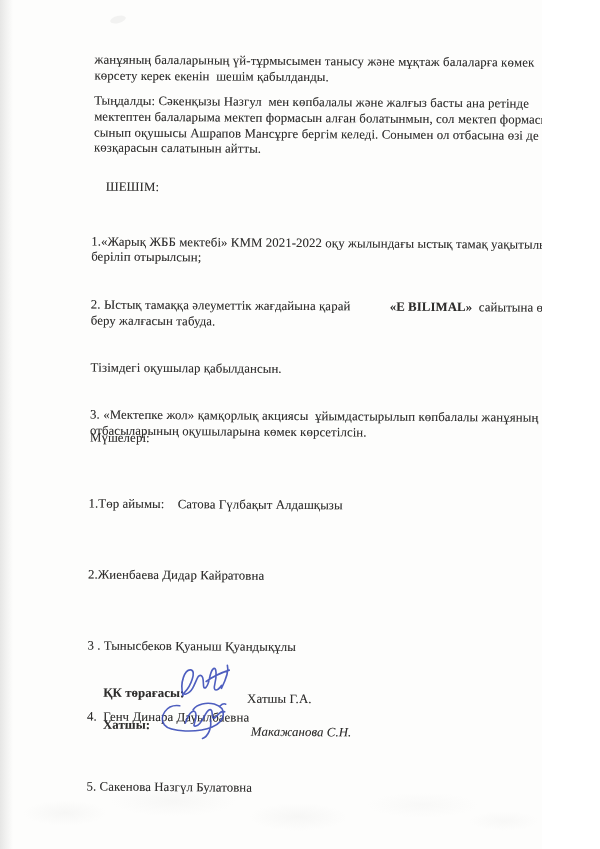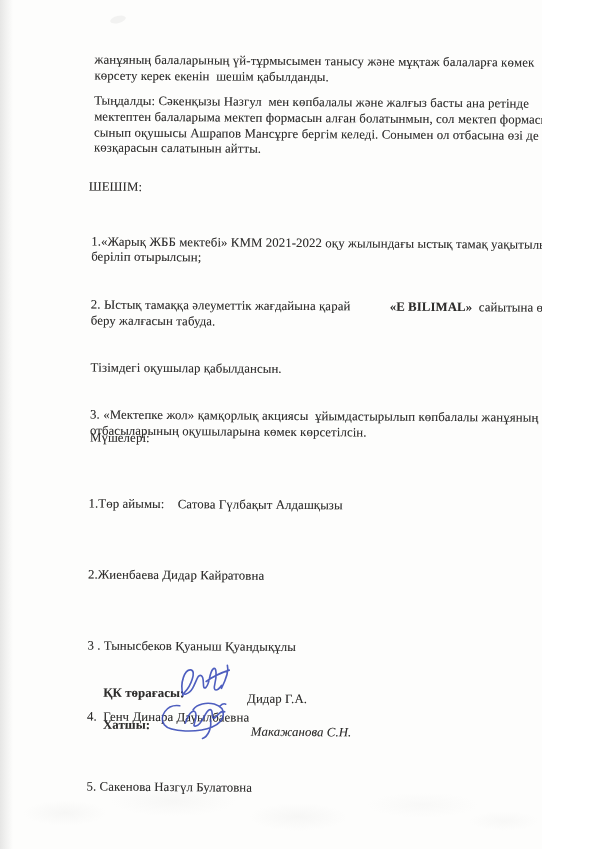--- a/index.html
+++ b/index.html
@@ -57,21 +57,21 @@
     position: absolute;
     font-size: 12.8px;
     line-height: 15.8px;
     letter-spacing: 0.1px;
     white-space: pre-wrap;
     color: #2e2d2c;
     text-shadow: 0 0 0.5px rgba(40,40,40,0.35);
   }
   .para1   { top: 54px;  left: 95px;  width: 486px; }
   .para2   { top: 95px;  left: 95px;  width: 490px; }
-  .dec-head{ top: 181px; left: 90px; }
+  .dec-head{ top: 181px; left: 107px; }
   .dec-list{ top: 204px; left: 93px;  width: 488px; }
   .dec-list p { margin: 0; }
   .bold { font-weight: bold; margin-left: 36px; }
   .mem-head { top: 432px; left: 93px; }
   .mem-list { top: 447px; left: 92px; width: 480px; line-height: 23.6px; }
   .mem-list div { white-space: pre-wrap; }
   .sig-label-1 { top: 687px; left: 108px; font-weight: bold; }
   .sig-name-1  { top: 692px; left: 252px; }
   .sig-label-2 { top: 719px; left: 108px; font-weight: bold; }
   .sig-name-2  { top: 725px; left: 256px; font-style: italic; }
@@ -111,21 +111,21 @@
       <div>3 . Тынысбеков Қуаныш Қуандықұлы</div>
       <div>4.  Генч Динара Дауылбаевна</div>
       <div>5. Сакенова Назгүл Булатовна</div>
       <div>6. Саден Қуаныш Нұрғалиқызы</div>
       
       
       
     </div>
 
     <div class="txt sig-label-1">ҚК төрағасы:</div>
-    <div class="txt sig-name-1">Дидар Г.А.</div>
+    <div class="txt sig-name-1">Хатшы Г.А.</div>
     <div class="txt sig-label-2">Хатшы:</div>
     <div class="txt sig-name-2">Макажанова С.Н.</div>
 
     <svg class="sig-svg sig1" width="62" height="46" viewBox="0 0 64 48">
       <path fill="none" stroke-width="1.7" stroke-linecap="round" stroke-linejoin="round" opacity="0.9" d="M10 36 C6 22, 12 8, 18 9 C24 10, 18 26, 12 32 C8 36, 16 35, 20 28 C24 21, 25 13, 29 15 C33 17, 29 31, 34 27 C38 23, 37 12, 41 8 C45 4, 45 16, 43 24 C41 32, 46 31, 50 25 M34 21 C42 15, 52 11, 58 9 M50 28 C54 20, 58 10, 56 4" stroke="#3b4cb8"></path>
     </svg>
 
     <svg class="sig-svg sig2" width="78" height="46" viewBox="0 0 80 48">
       <path fill="none" stroke-width="1.7" stroke-linecap="round" stroke-linejoin="round" opacity="0.9" d="M24 10 C10 8, 2 22, 8 30 C14 38, 44 38, 58 32 C72 26, 74 12, 60 8 C52 6, 42 8, 38 14 M30 28 C34 16, 40 12, 41 19 C42 26, 36 32, 41 31 C48 30, 50 16, 55 14 C60 12, 56 26, 61 22 C65 18, 68 14, 71 16 M56 24 C58 32, 54 42, 48 44 M66 10 C68 8, 70 7, 72 8" stroke="#3b4cb8"></path>
     </svg>

